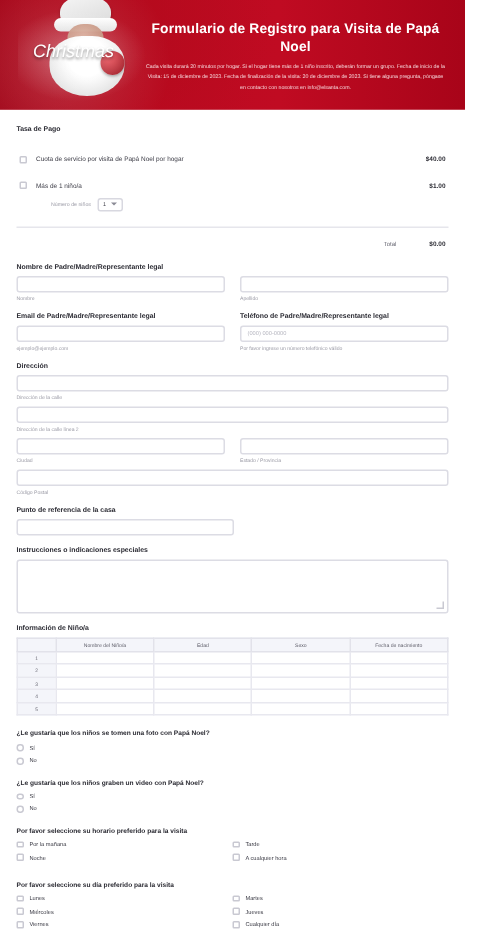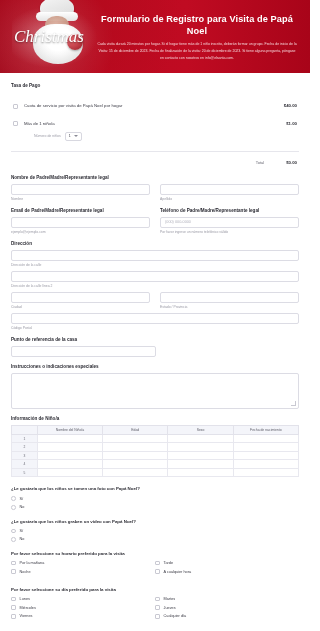--- a/index.html
+++ b/index.html
@@ -67,23 +67,23 @@
   .logo-merry {
     display:block; color:#ffffff;
     font-family: "DejaVu Serif", serif;
     font-style: italic; font-weight: 700;
     font-size: 15px;
     text-shadow: 0 1px 2px rgba(0,0,0,.45);
     letter-spacing:.2px;
   }
   .logo-christmas {
     display:block; color:#ffffff;
-    font-family: Liberation Serif, serif;
+    font-family: Liberation Sans, sans-serif;
     font-style: italic; font-weight: 400;
-    font-size: 17px; margin-top: -2px;
+    font-size: 12px; margin-top: -2px;
     text-shadow: 0 1px 2px rgba(0,0,0,.45);
   }
   .hero-copy {
     position:absolute; left:92px; right:8px; top:14px;
     text-align:center; color:#ffffff;
   }
   .hero-title {
     font-size: 9.2px; font-weight:700; letter-spacing:.1px;
     line-height: 1.25; margin-bottom: 4px;
   }

